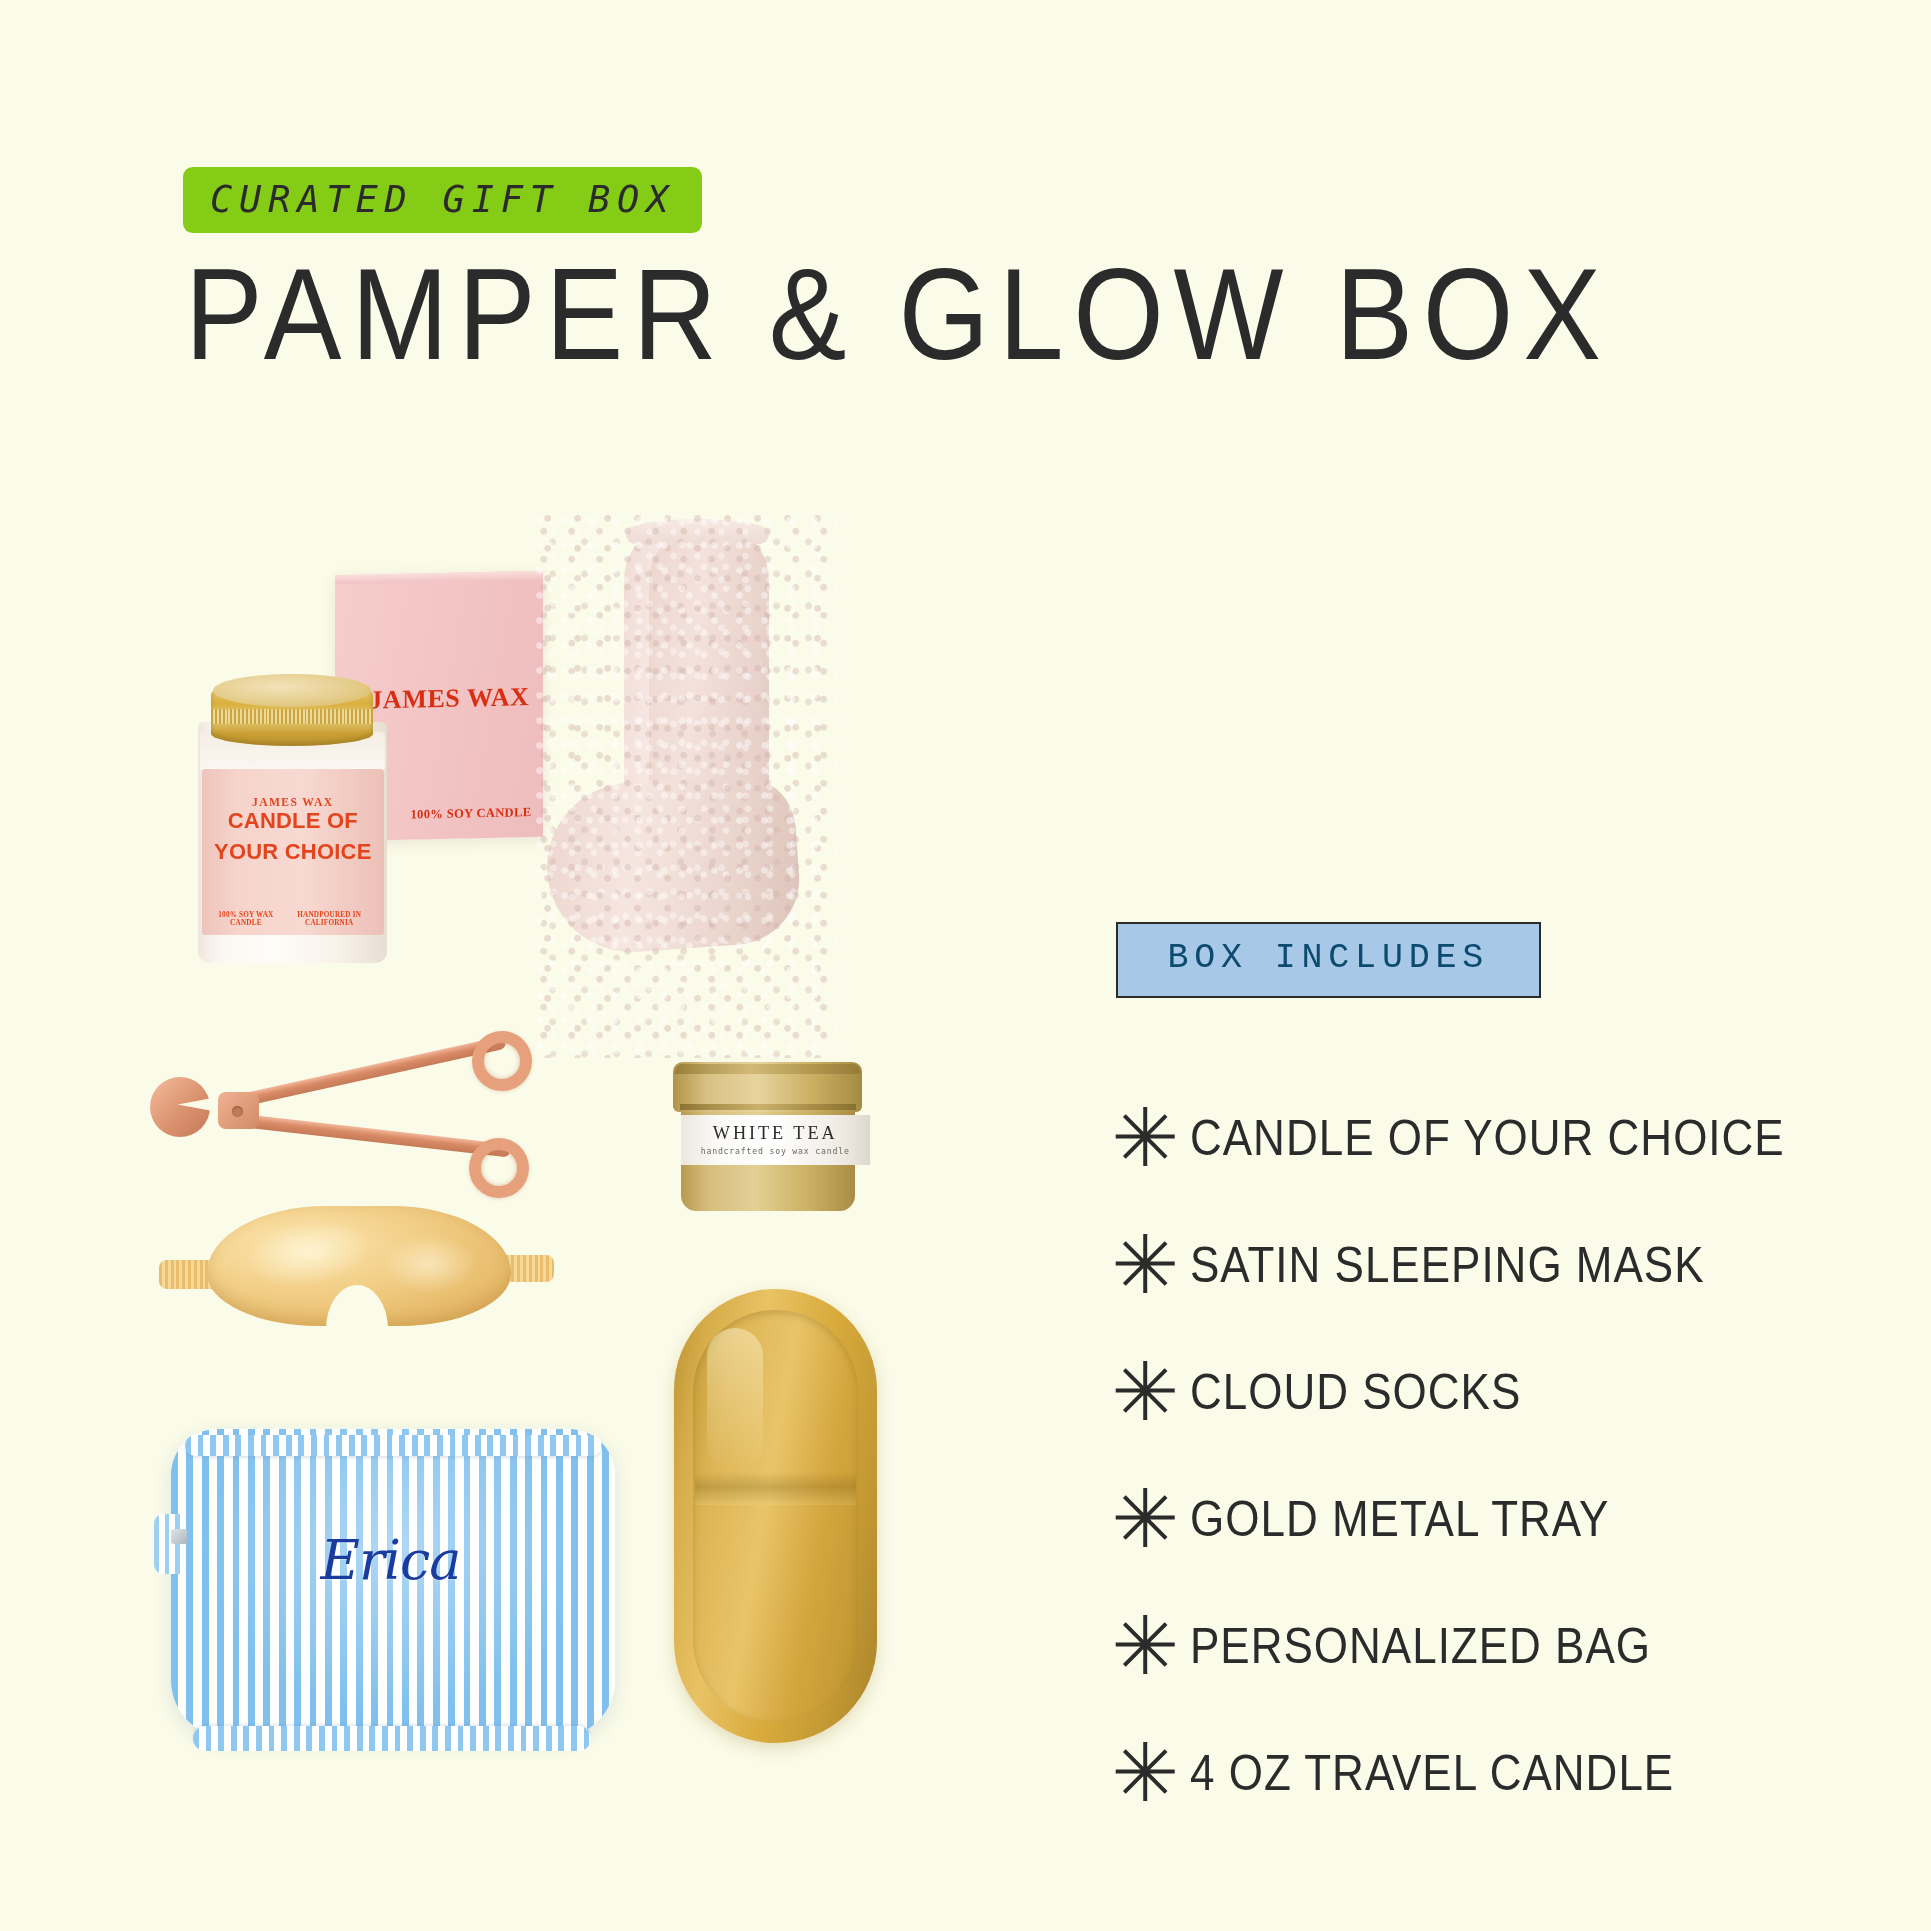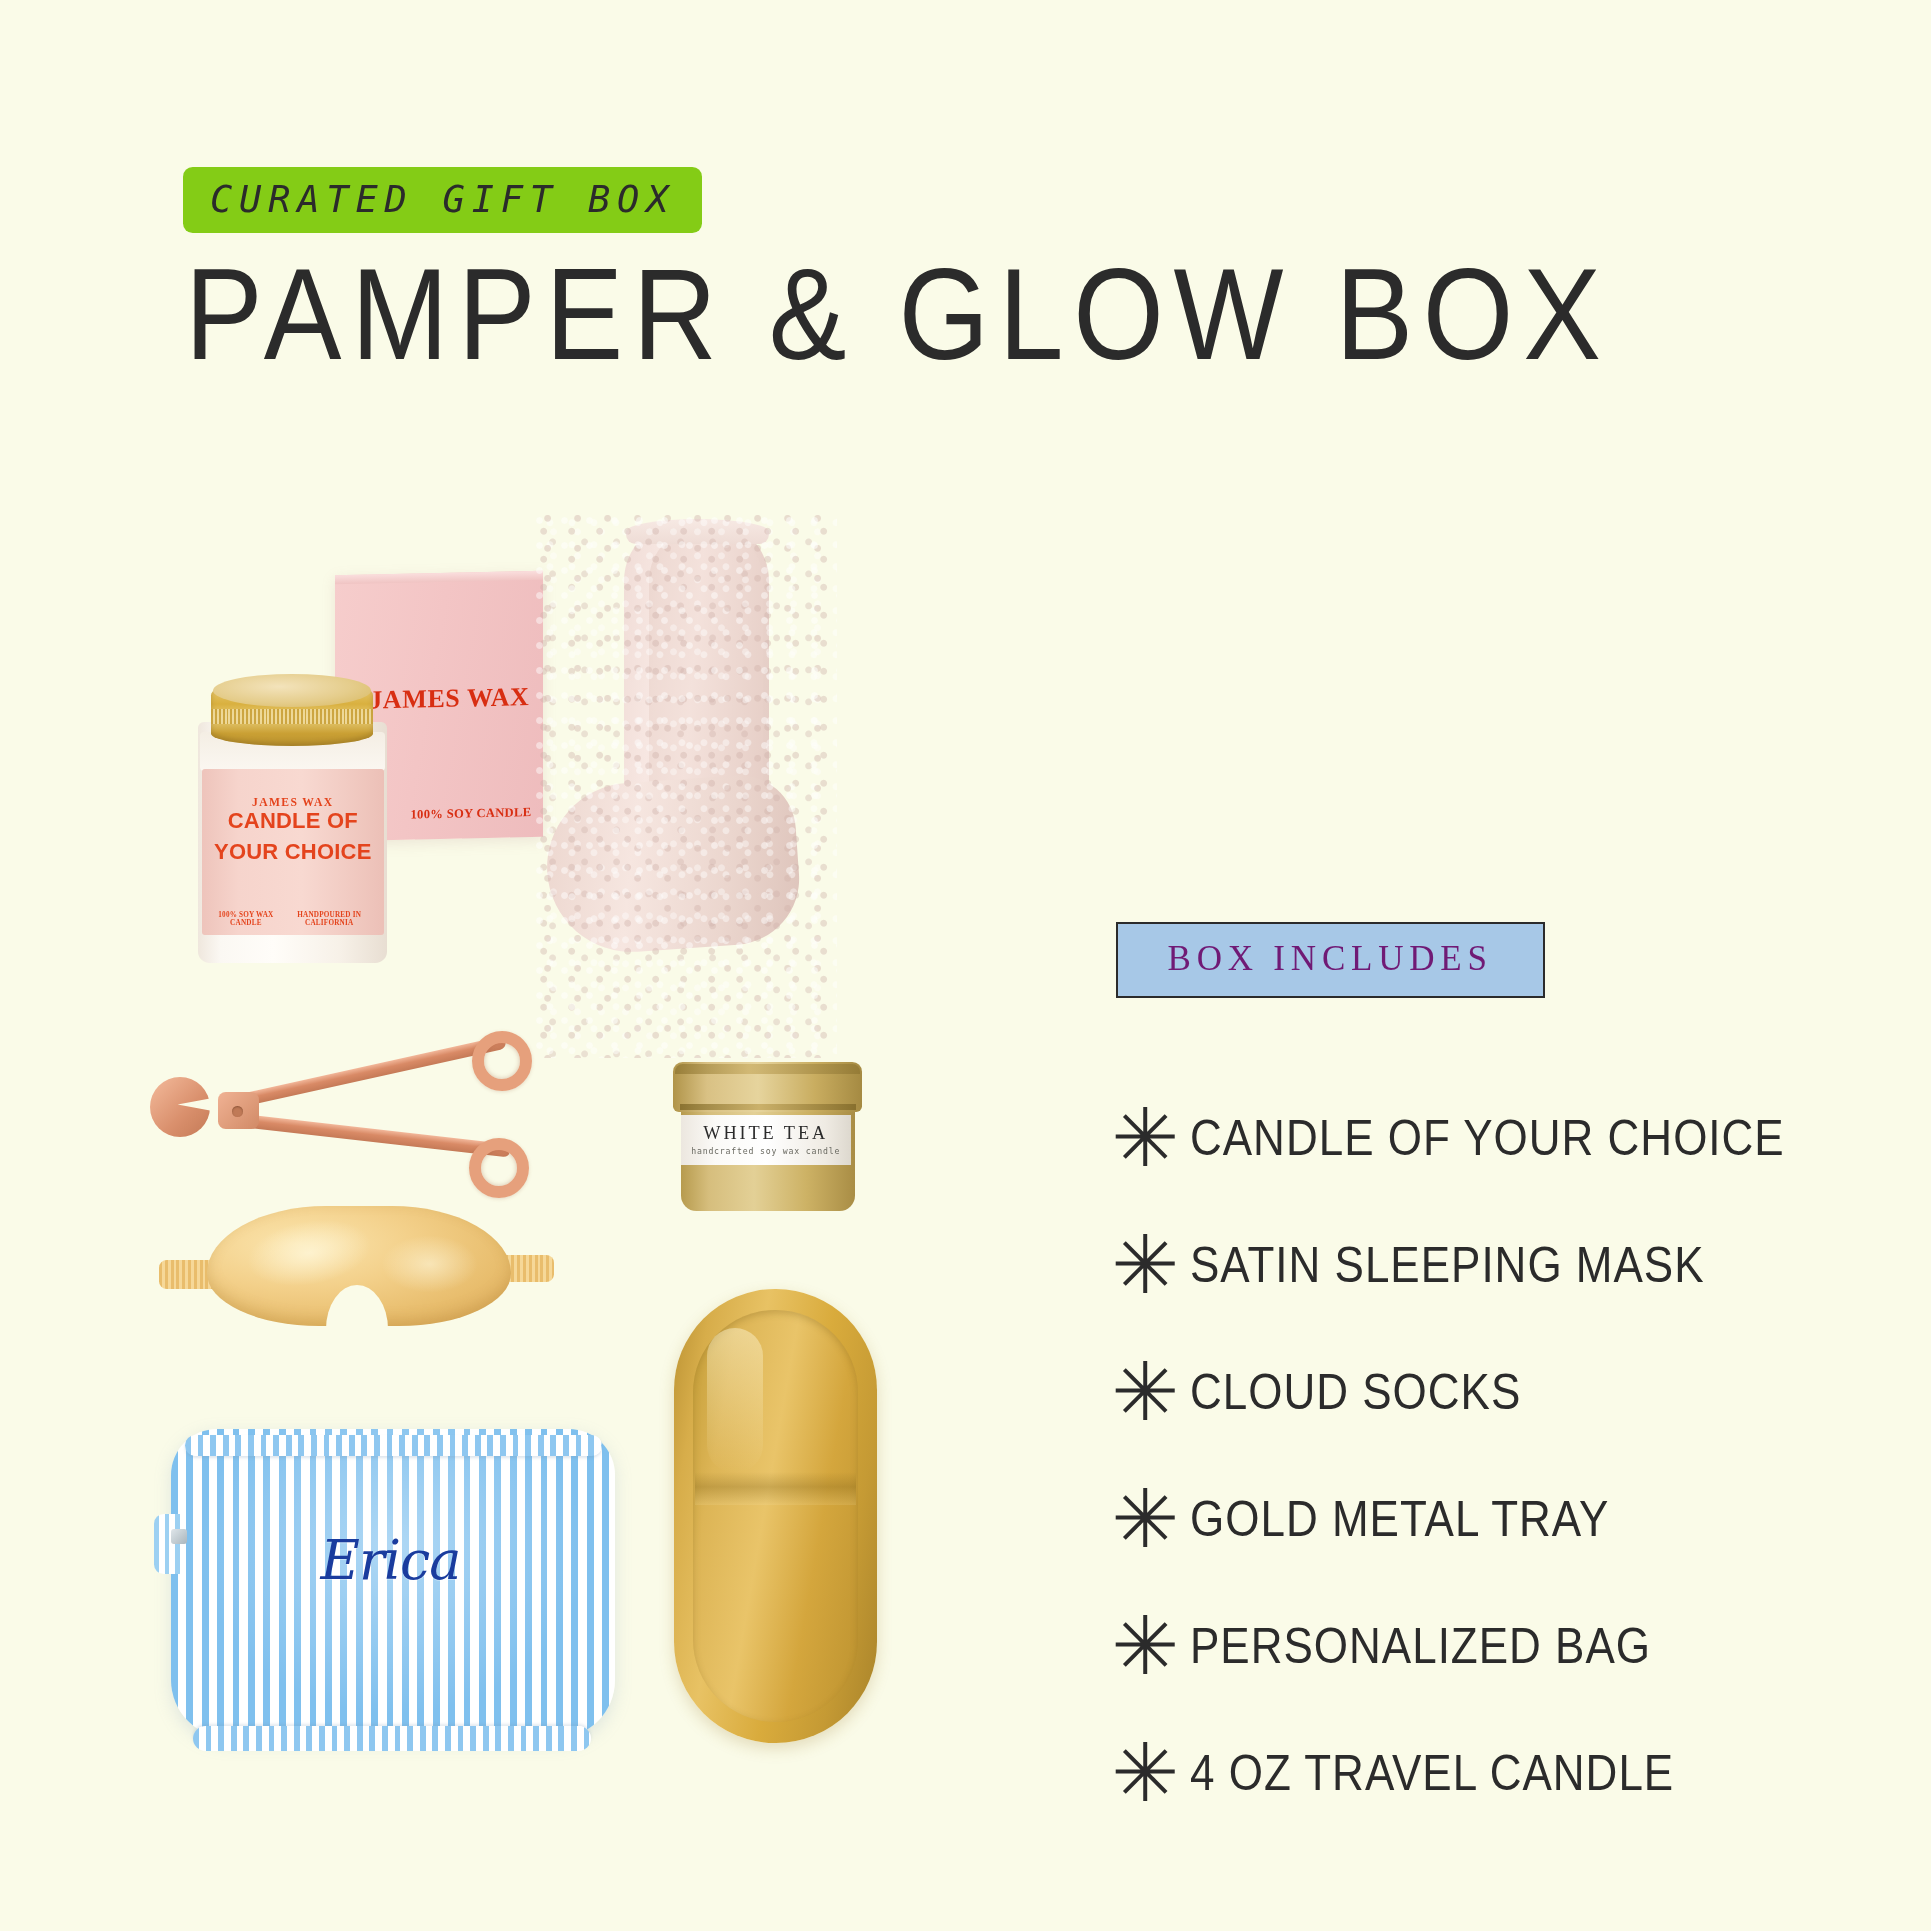--- a/index.html
+++ b/index.html
@@ -239,21 +239,21 @@
     background: linear-gradient(90deg,#8f7632,#cbb068 40%,#8f7632);
     border-radius: 7.7px 7.7px 0 0;
     opacity: .75;
   }
   .tin .seam {
     position: absolute; left: 6.8px; top: 42px; width: 176px; height: 5.8px;
     background: linear-gradient(90deg,#7f6828,#c4a85e 45%,#7f6828);
     opacity: .8;
   }
   .tin .label {
-    position: absolute; left: 7.7px; top: 53px; width: 170px; height: 50px;
+    position: absolute; left: 7.7px; top: 53px; width: 189px; height: 50px;
     background: linear-gradient(90deg,#ece7df 0%, #fbfaf7 20%, #ffffff 50%, #efebe3 85%, #ddd8ce 100%);
     display: flex; flex-direction: column; align-items: center; justify-content: center;
   }
   .tin .label .t-name {
     font-family: "Liberation Serif", serif;
     font-size: 18.3px;
     letter-spacing: 2.9px;
     color: #2b2b2b;
     line-height: 1;
   }
@@ -382,24 +382,24 @@
     position: absolute;
     left: 1101px; top: 922px;
     width: 792px;
   }
   #includes-header {
     display: inline-block;
     background: #a7c8e7;
     border: 2.9px solid #2b2b2b;
     padding: 17.4px 50px 19.3px 50px;
     margin-left: 14.5px;
-    font-family: Liberation Serif, serif;
+    font-family: Liberation Mono, monospace;
     font-size: 35px;
     letter-spacing: 5.8px;
-    color: #701a75;
+    color: #0c4a6e;
     line-height: 1;
     white-space: nowrap;
   }
   #includes-list { margin-top: 98px; padding: 0; list-style: none; }
   .include-item {
     display: flex;
     align-items: center;
     height: 84px;
     margin-bottom: 43px;
   }

